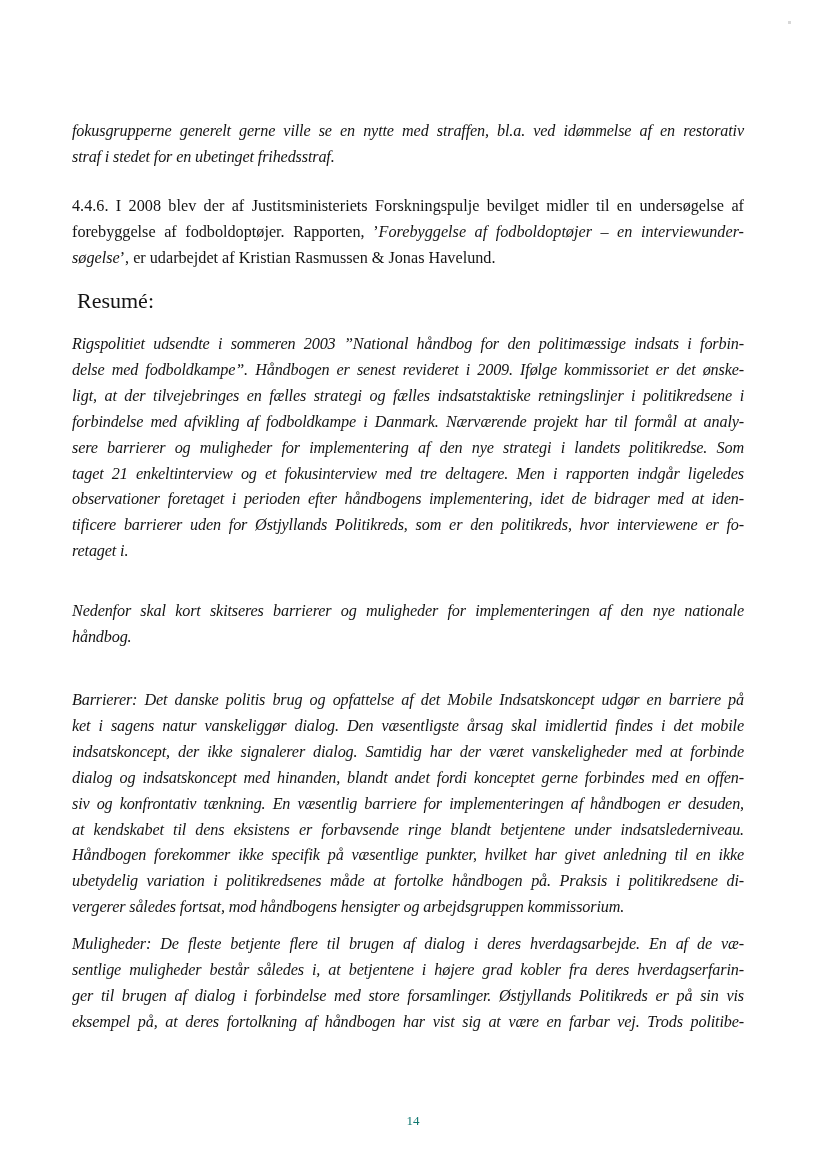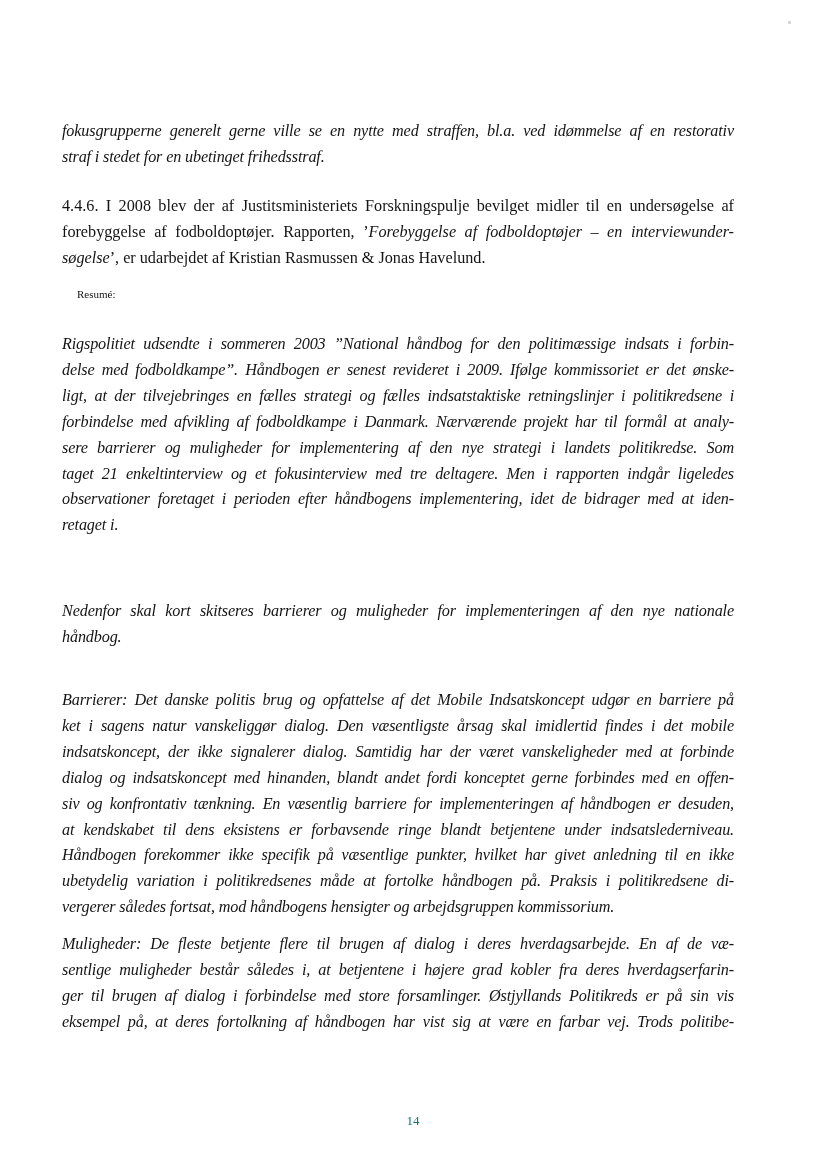--- a/index.html
+++ b/index.html
@@ -1,26 +1,26 @@
 <!DOCTYPE html>
 <html><head>
 <meta charset="utf-8">
 <style>
   html, body { margin: 0; padding: 0; background: #ffffff; }
   body { width: 826px; height: 1169px; position: relative; overflow: hidden; }
   .page { position: absolute; left: 0; top: 0; width: 826px; height: 1169px; background: #fff; }
   .para {
-    position: absolute; left: 62px; width: 672px;
+    position: absolute; left: 72px; width: 672px;
     font-family: "Liberation Serif", "DejaVu Serif", serif;
     font-size: 16.2px; line-height: 25.9px; color: #141414;
     text-align: justify; margin: 0;
   }
   .it { font-style: italic; }
   .para.it { letter-spacing: -0.15px; }
-  .heading { position: absolute; left: 77px; font-family: "Liberation Serif", serif; font-size: 11px; color: #141414; }
+  .heading { position: absolute; left: 77px; font-family: "Liberation Serif", serif; font-size: 22px; color: #141414; }
   .pagenum { position: absolute; left: 0; width: 826px; top: 1113px; text-align: center;
     font-family: "Liberation Serif", serif; font-size: 13px; color: #0f766e; }
   .corner-mark { position: absolute; left: 788px; top: 21px; width: 3px; height: 3px; background: #d8d8d8; }
   .line { display: block; text-align: justify; text-align-last: justify; white-space: nowrap; }
   .line.last { text-align-last: left; }
 </style>
 </head>
 <body>
 
 <div class="page">
@@ -41,20 +41,21 @@
   <div class="heading" style="top:288px;">Resumé:</div>
 
   <div class="para it" style="top:332px;">
     <span class="line">Rigspolitiet udsendte i sommeren 2003 ”National håndbog for den politimæssige indsats i forbin-</span>
     <span class="line">delse med fodboldkampe”. Håndbogen er senest revideret i 2009. Ifølge kommissoriet er det ønske-</span>
     <span class="line">ligt, at der tilvejebringes en fælles strategi og fælles indsatstaktiske retningslinjer i politikredsene i</span>
     <span class="line">forbindelse med afvikling af fodboldkampe i Danmark. Nærværende projekt har til formål at analy-</span>
     <span class="line">sere barrierer og muligheder for implementering af den nye strategi i landets politikredse. Som</span>
     <span class="line">taget 21 enkeltinterview og et fokusinterview med tre deltagere. Men i rapporten indgår ligeledes</span>
     <span class="line">observationer foretaget i perioden efter håndbogens implementering, idet de bidrager med at iden-</span>
+    <span class="line">tificere barrierer uden for Østjyllands Politikreds, som er den politikreds, hvor interviewene er fo-</span>
     <span class="line last">retaget i.</span>
   </div>
 
   <div class="para it" style="top:599px;">
     <span class="line">Nedenfor skal kort skitseres barrierer og muligheder for implementeringen af den nye nationale</span>
     <span class="line last">håndbog.</span>
   </div>
 
   <div class="para it" style="top:675px;margin-top:13px;">
     <span class="line">Barrierer: Det danske politis brug og opfattelse af det Mobile Indsatskoncept udgør en barriere på</span>

